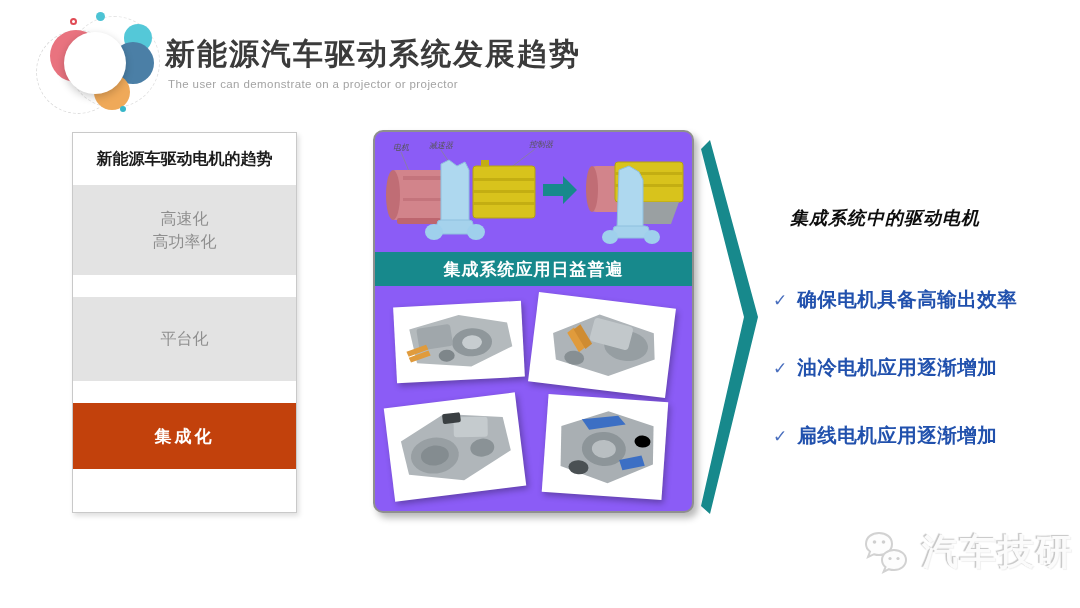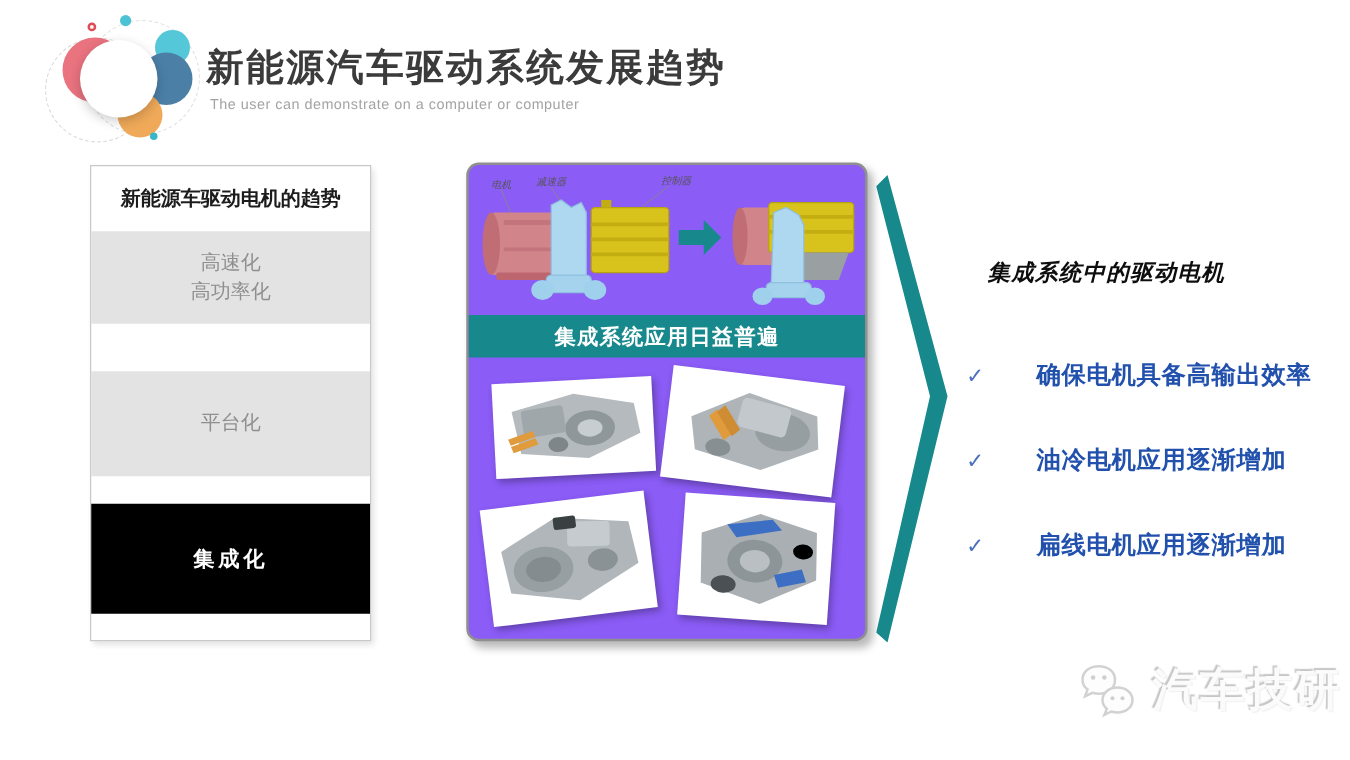--- a/index.html
+++ b/index.html
@@ -33,24 +33,24 @@
   }
 
   
   .sidebar {
     position:absolute; left:72px; top:132px; width:225px; height:381px;
     background:#ffffff; border:1px solid #c9c9c9; box-shadow:2px 3px 5px rgba(0,0,0,.13);
   }
   .sb-row { position:absolute; left:0; width:100%; display:flex; align-items:center; justify-content:center; text-align:center; }
   .sb-head { top:0; height:52px; font-size:16px; font-weight:bold; color:#1c1c1c; }
   .sb-gray { background:#e3e3e3; color:#8f8f8f; font-size:16px; white-space:pre-line; line-height:1.45; }
-  .sb-g1 { top:52px;  height:74px; }
+  .sb-g1 { top:52px;  height:90px; }
   .sb-g2 { top:164px; height:84px; }
   .sb-teal {
-    top:270px; height:88px; background:#000000; color:#ffffff;
+    top:270px; height:66px; background:#c2410c; color:#ffffff;
     font-size:17px; font-weight:bold; letter-spacing:3px;
   }
 
   
   .panel {
     position:absolute; left:373px; top:130px; width:321px; height:383px;
     background:#8b5cf6; border:2px solid #8f8f8f; border-radius:10px;
     box-shadow:4px 5px 7px rgba(0,0,0,.28);
     text-align:center;
   }
@@ -73,21 +73,21 @@
   .chevron { position:absolute; left:698px; top:140px; }
 
   
   .r-heading {
     position:absolute; left:790px; top:206px; font-size:18px; font-weight:bold;
     font-style:italic; color:#0e0e0e; letter-spacing:1px;text-align:center;
   }
   .bullet { position:absolute; left:773px; display:flex; align-items:baseline; gap:10px; }
   .b1 { top:286px; } .b2 { top:354px; } .b3 { top:422px; }
   .check { color:#4a6fbe; font-size:17px; font-weight:bold; }
-  .b-text { color:#2151ad; font-size:19.5px; font-weight:bold; letter-spacing:.5px;margin-left:32px; }
+  .b-text { color:#2151ad; font-size:19.5px; font-weight:bold; letter-spacing:.5px; }
 
   
   .watermark { position:absolute; left:862px; top:528px; display:flex; align-items:center; gap:8px; }
   .wm-text {
     font-size:36px; font-weight:bold; color:#fbfbfb; letter-spacing:2px;
     text-shadow:-1.5px -1.5px 1px #c6c6c6, 1px 1px 1px #f0f0f0;
   }
 </style>
 </head>
 <body>
@@ -100,21 +100,21 @@
     <div class="circle c-pink"></div>
     <div class="circle c-cyan"></div>
     <div class="circle c-blue"></div>
     <div class="circle c-orange"></div>
     <div class="circle c-white"></div>
     <div class="circle c-ring"></div>
     <div class="circle c-dot1"></div>
     <div class="circle c-dot2"></div>
   </div>
   <div class="title">新能源汽车驱动系统发展趋势</div>
-  <div class="subtitle">The user can demonstrate on a computer or computer</div>
+  <div class="subtitle">The user can demonstrate on a projector or projector</div>
 
   <div class="sidebar">
     <div class="sb-row sb-head">新能源车驱动电机的趋势</div>
     <div class="sb-row sb-gray sb-g1">高速化
 高功率化</div>
     <div class="sb-row sb-gray sb-g2">平台化</div>
     <div class="sb-row sb-teal">集成化</div>
   </div>
 
   <div class="panel">

